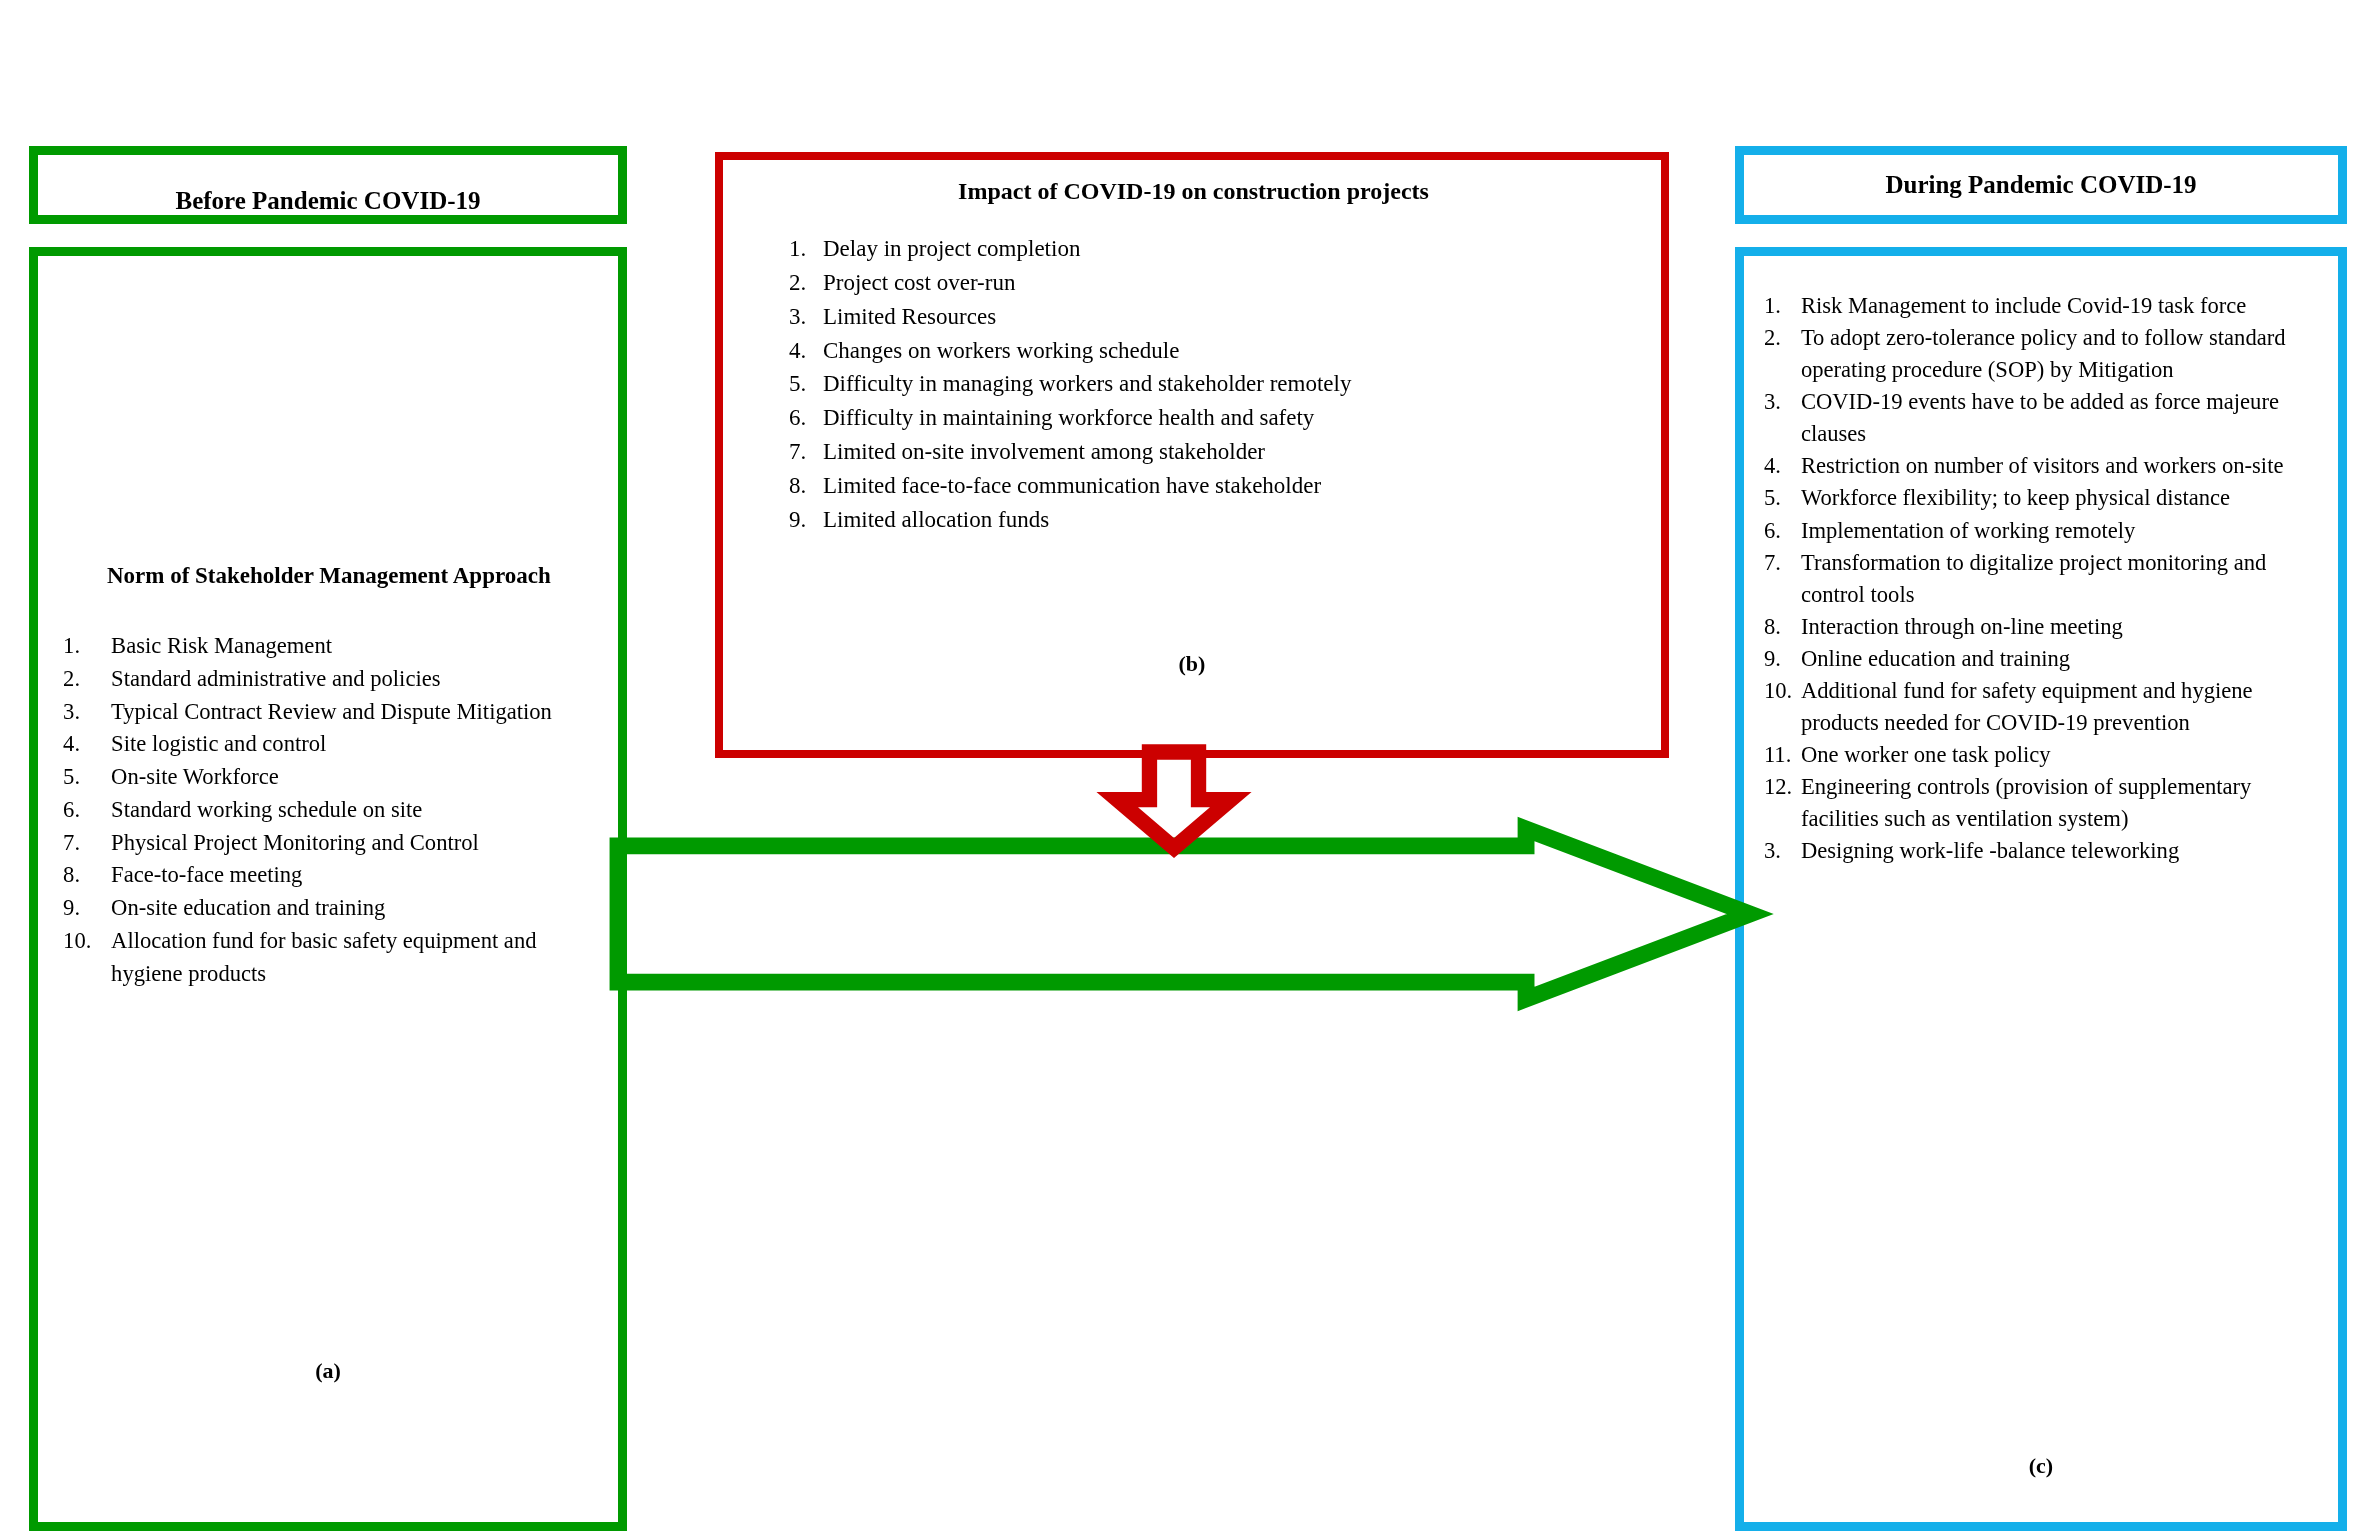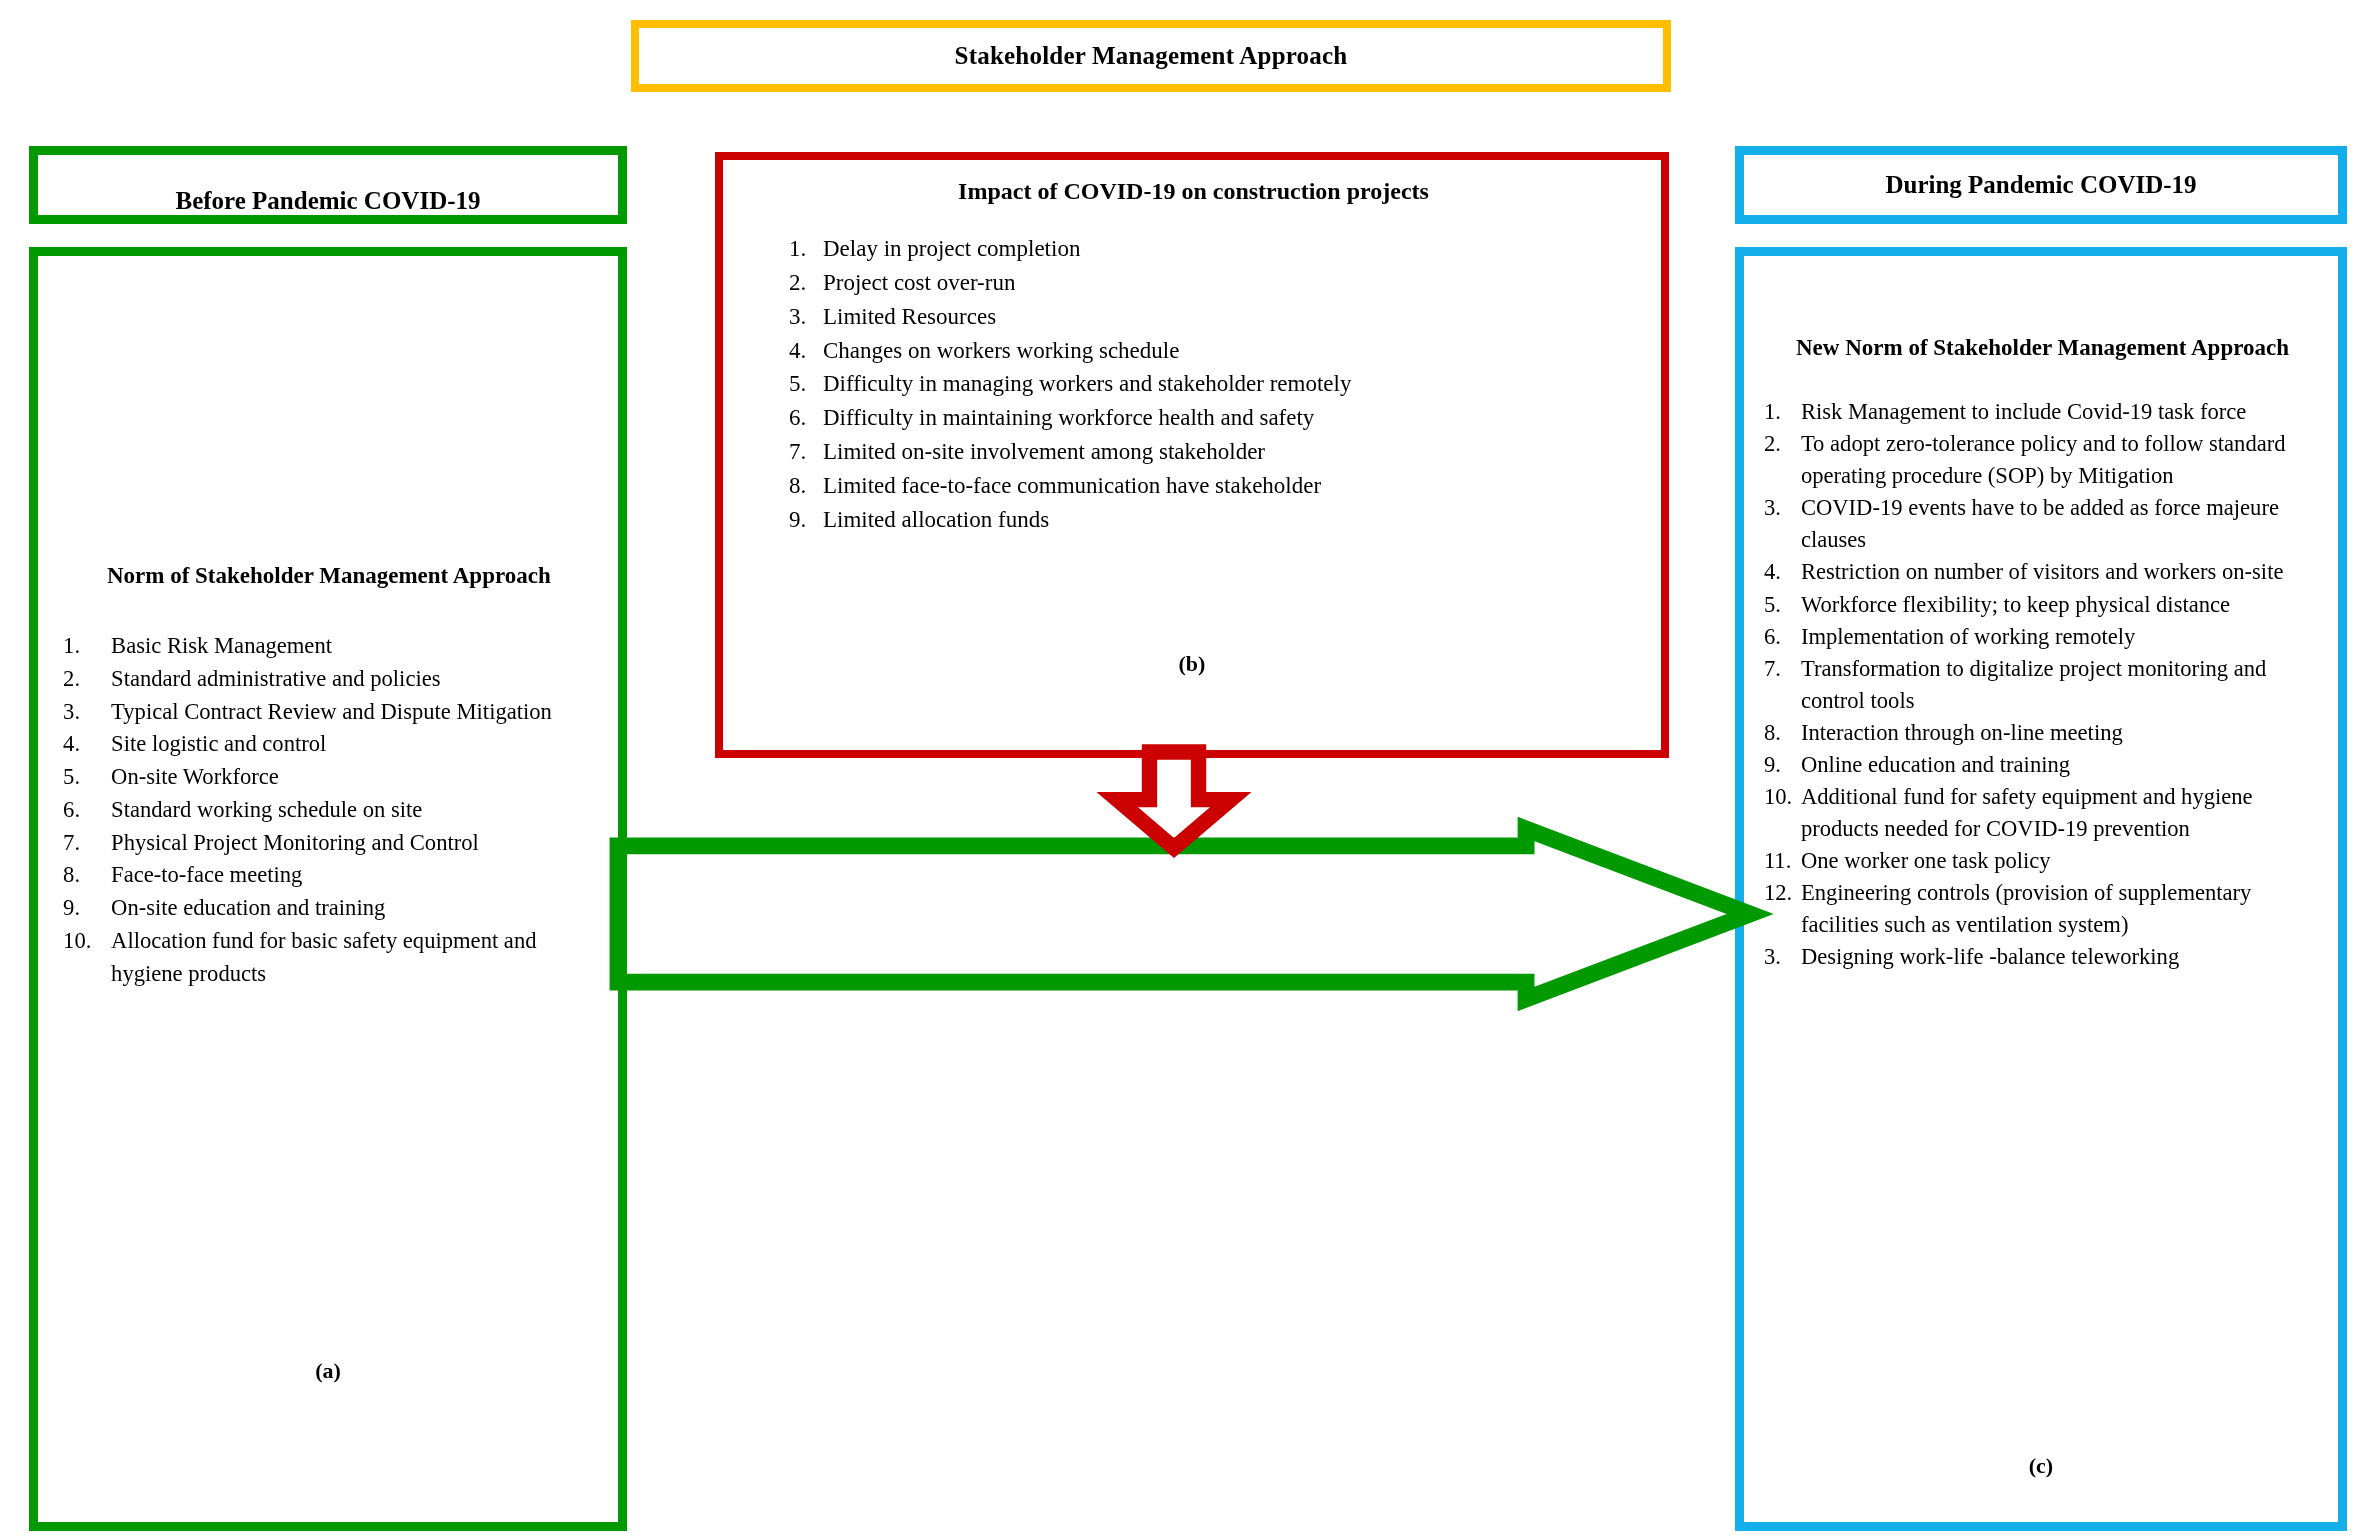--- a/index.html
+++ b/index.html
@@ -223,23 +223,20 @@
     width: 100%;
     height: 100%;
     overflow: visible;
   }
 </style>
 </head>
 <body style="background: rgb(255, 255, 255); color: rgb(0, 0, 0);">
 
 <div class="stage">
 
-  <div class="box title-banner">
-    <span class="txt">Stakeholder Management Approach</span>
-  </div>
 
   <div class="box green-header">
     <span class="txt">Before Pandemic COVID-19</span>
   </div>
 
   <div class="box green-body">
     <div class="panel-inner">
       <div class="left-content">
         <div class="sec-title">Norm of Stakeholder Management Approach</div>
         <ol class="numlist" id="left-list">
@@ -336,21 +333,20 @@
     </div>
   </div>
 
   <div class="box blue-header">
     <span class="txt">During Pandemic COVID-19</span>
   </div>
 
   <div class="box blue-body">
     <div class="panel-inner">
       <div class="right-content">
-        <div class="sec-title">New Norm of Stakeholder Management Approach</div>
         <ol class="numlist" id="right-list">
             <li>
               <span class="num">1.</span>
               <span class="body">Risk Management to include Covid-19 task force</span>
             </li>
             <li>
               <span class="num">2.</span>
               <span class="body">To adopt zero-tolerance policy and to follow standard operating procedure (SOP) by Mitigation</span>
             </li>
             <li>

